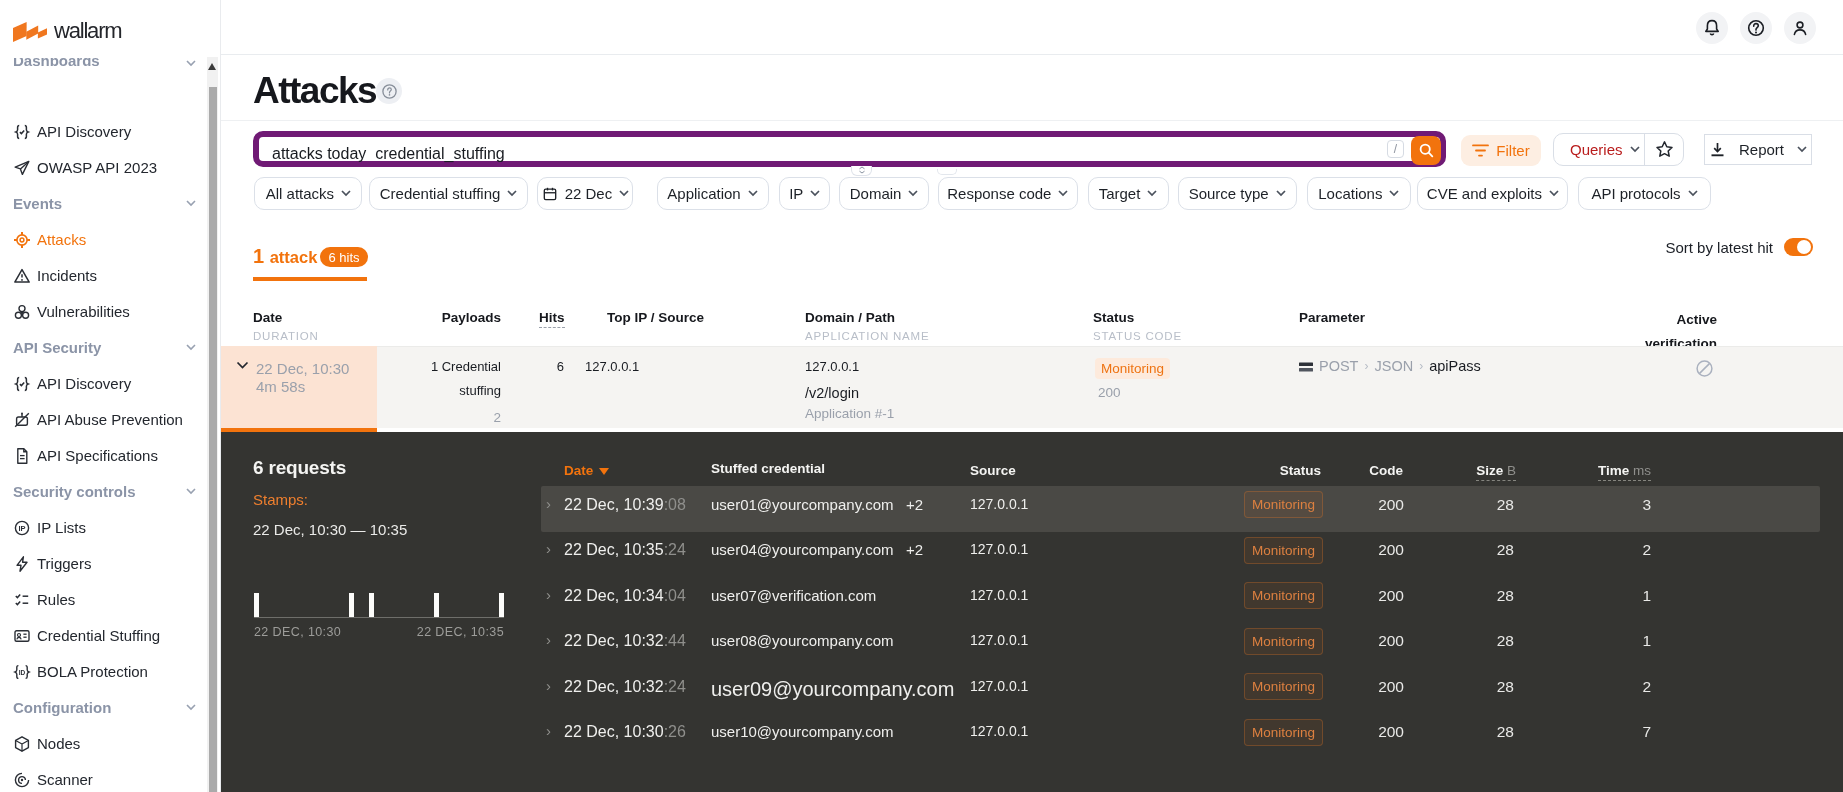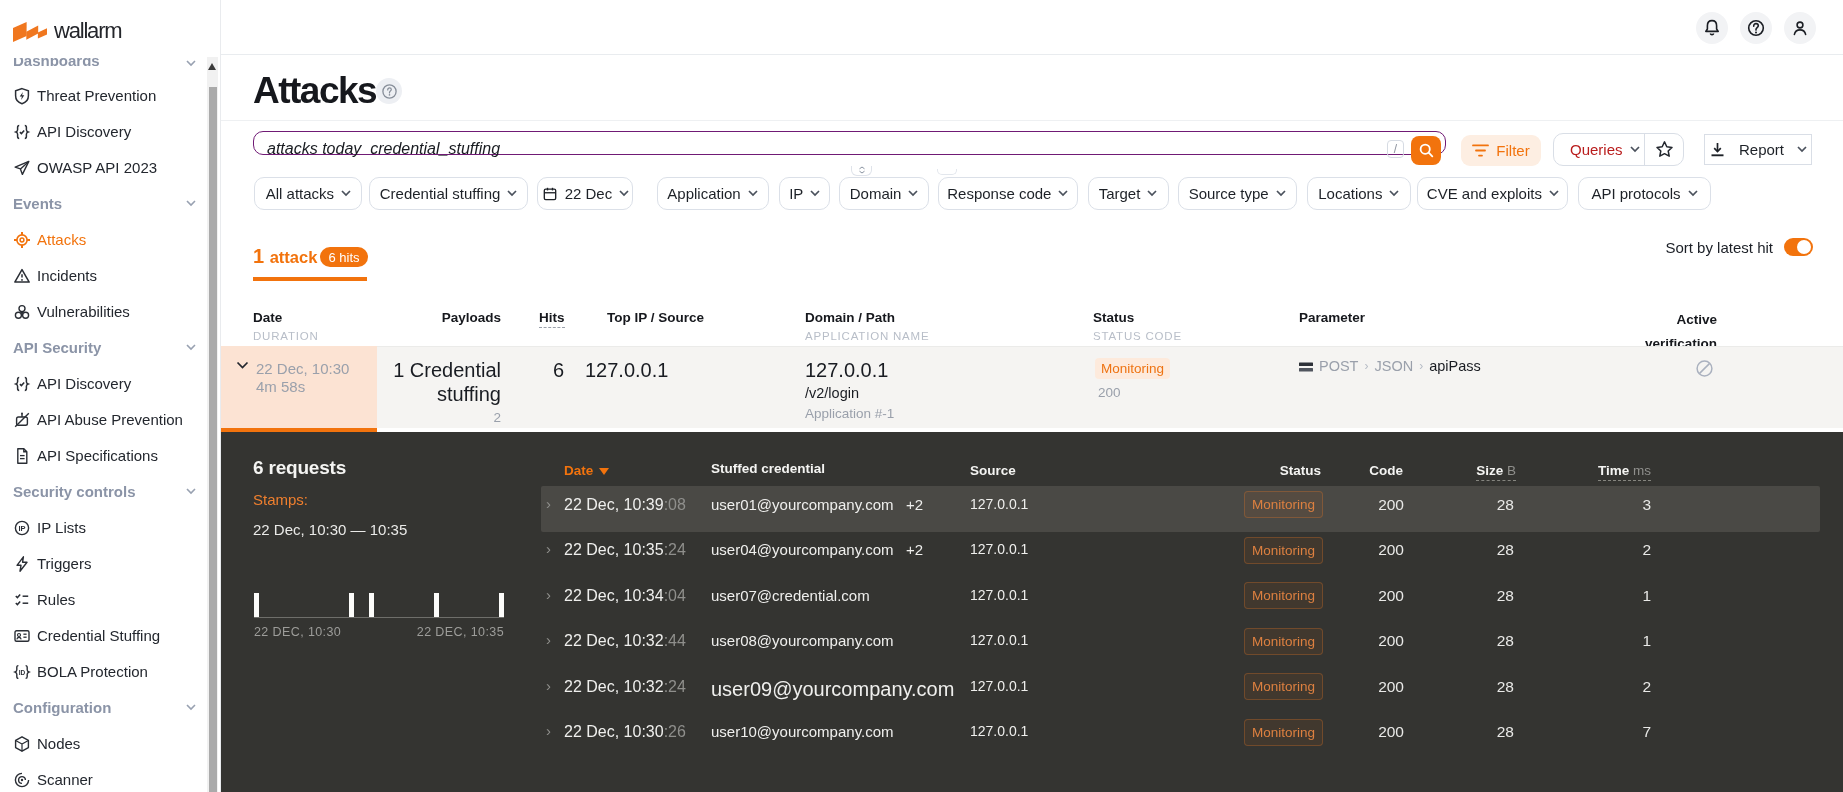--- a/index.html
+++ b/index.html
@@ -28,22 +28,22 @@
 
 #main { position:absolute; left:221px; top:0; width:1622px; height:792px; background:#fff; }
 #hdr { position:absolute; left:0; top:0; width:1622px; height:55px; border-bottom:1px solid #e9ecef; background:#fff; }
 .hic { position:absolute; top:12px; width:32px; height:32px; border-radius:50%; background:#f2f3f5;
   display:flex; align-items:center; justify-content:center; }
 #h1 { position:absolute; left:32px; top:70px; font-size:37px; font-weight:700; color:#16181d; letter-spacing:-1.5px; }
 #qbadge { position:absolute; left:155px; top:78px; width:26px; height:26px; border-radius:50%;
   background:#edeff3; display:flex; align-items:center; justify-content:center; }
 #divider { position:absolute; left:0; top:120px; width:1622px; height:1px; background:#eef0f2; }
 
-#searchbox { position:absolute; left:32px; top:131px; width:1193px; height:24px;
-  border:1px solid #701a75; border-radius:10px; background:#fff;font-style:italic; }
+#searchbox { position:absolute; left:32px; top:131px; width:1193px; height:36px;
+  border:6px solid #701a75; border-radius:10px; background:#fff; }
 #searchbox .txt { position:absolute; left:13px; top:8px; font-size:16px; color:#181b20; }
 #slash { position:absolute; left:1166px; top:140px; width:17px; height:18px; border:1px solid #d6dbe3;
   border-radius:4px; color:#8d939e; font-size:12px; display:flex; align-items:center; justify-content:center; }
 #sbtn { position:absolute; left:1190px; top:136px; width:30px; height:29px; border-radius:8px;
   background:#f2730d; display:flex; align-items:center; justify-content:center; }
 #fbtn { position:absolute; left:1240px; top:135px; width:80px; height:31px; border-radius:9px;
   background:#fdeee2; display:flex; align-items:center; justify-content:center; gap:7px;
   color:#f2730d; font-size:15px; }
 #qbtn { position:absolute; left:1332px; top:133px; width:131px; height:33px; border:1px solid #d9dee6;
   border-radius:10px; display:flex; align-items:center; }
@@ -74,21 +74,21 @@
 
 
 .th { position:absolute; top:310px; font-size:13.5px; font-weight:700; color:#16181d; }
 .th2 { position:absolute; top:330px; font-size:11.5px; letter-spacing:0.8px; color:#b8bec8; }
 .hits-u { border-bottom:1px dashed #9aa0aa; padding-bottom:2px; }
 
 
 #rowbg { position:absolute; left:156px; top:346px; width:1466px; height:82px; background:#f5f4f2; border-top:1px solid #ebebe9;}
 #datecell { position:absolute; left:0; top:346px; width:156px; height:82px; background:#fce3d3; }
 #orangebar { position:absolute; left:0; top:428px; width:156px; height:4px; background:#f2730d; }
-.rcell { position:absolute; font-size:20px; color:#191c22; }
+.rcell { position:absolute; font-size:13px; color:#191c22; }
 .rgray { position:absolute; color:#9aa0ab; }
 
 
 #dark { position:absolute; left:0; top:432px; width:1622px; height:360px; background:#343431; color:#eaeae8; }
 #dark .d { position:absolute; }
 #hl { position:absolute; left:320px; top:54px; width:1279px; height:46px; background:#4a4945; border-radius:2px; }
 .dth { font-size:13.5px; font-weight:700; color:#f4f4f2; }
 .dashu { border-bottom:1px dashed #85857f; padding-bottom:2px; }
 .mon { position:absolute; width:79px; height:27px; border-radius:4px; border:1px solid rgba(230,120,40,.30);
   background:rgba(242,115,20,.07); color:#dd8040; font-size:13.5px;
@@ -108,24 +108,20 @@
       <path d="M0,7 L13.6,1 L13.6,15 L0,21 Z" fill="#f0771f"></path>
       <path d="M13.3,10.8 L25.2,4.4 L25.2,12.6 L13.3,18.8 Z" fill="#f0771f"></path>
       <path d="M24.9,11.6 L34,7.2 L34,13.4 L24.9,17.6 Z" fill="#f0771f"></path>
     </svg>
     <span>wallarm</span>
   </div>
   <nav id="nav">
 <div class="sec" style="top:-16.0px">Dashboards<svg style="position:absolute;left:186px;top:17.5px" width="10" height="7" viewBox="0 0 10 7">
             <path d="M1,1 L5,5 L9,1" fill="none" stroke="#98a1b1" stroke-width="1.6"></path>
           </svg></div>
-<div class="it" style="top:19.5px"><svg class="ic" viewBox="0 0 18 18">
-            <path d="M9,1.6 L15.4,3.9 V8.8 C15.4,12.8 12.8,15.6 9,16.7 C5.2,15.6 2.6,12.8 2.6,8.8 V3.9 Z" fill="none" stroke="#2a2e35" stroke-width="1.5"></path>
-            <path d="M9.9,5 L6.7,9.6 H8.9 L8.1,12.9 L11.3,8.3 H9.1 Z" fill="#2a2e35"></path>
-          </svg>Threat Prevention</div>
 <div class="it" style="top:55.5px"><svg class="ic" viewBox="0 0 18 18">
             <path d="M6.2,2.6 C4.9,2.6 4.6,3.3 4.6,4.5 V6.7 C4.6,7.9 4,8.6 2.9,9 C4,9.4 4.6,10.1 4.6,11.3 V13.5 C4.6,14.7 4.9,15.4 6.2,15.4" fill="none" stroke="#2a2e35" stroke-width="1.5"></path>
             <path d="M11.8,2.6 C13.1,2.6 13.4,3.3 13.4,4.5 V6.7 C13.4,7.9 14,8.6 15.1,9 C14,9.4 13.4,10.1 13.4,11.3 V13.5 C13.4,14.7 13.1,15.4 11.8,15.4" fill="none" stroke="#2a2e35" stroke-width="1.5"></path>
             <path d="M6.9,9.1 L8.4,10.6 L11.2,7.4" fill="none" stroke="#2a2e35" stroke-width="1.5"></path>
           </svg>API Discovery</div>
 <div class="it" style="top:91.5px"><svg class="ic" viewBox="0 0 18 18">
             <path d="M15.8,2.4 L2.2,8.2 L7.4,9.9 L9.4,15.4 L15.8,2.4 Z" fill="none" stroke="#2a2e35" stroke-width="1.4" stroke-linejoin="round"></path>
             <path d="M15.8,2.4 L7.4,9.9" fill="none" stroke="#2a2e35" stroke-width="1.4"></path>
           </svg>OWASP API 2023</div>
 <div class="sec" style="top:127.5px">Events<svg style="position:absolute;left:186px;top:14.5px" width="10" height="7" viewBox="0 0 10 7">
@@ -474,21 +470,21 @@
 <div class="d dwhite" style="left:343px;top:109.3px">22 Dec, 10:35<span class="dgray">:24</span></div>
 <div class="d dwhite" style="left:490px;top:109.3px;font-size:15px">user04@yourcompany.com</div>
 <div class="d dwhite" style="left:685px;top:109.3px;font-size:15px">+2</div>
 <div class="d dwhite" style="left:749px;top:109.3px;font-size:14px">127.0.0.1</div>
 <div class="mon" style="left:1023px;top:104.8px">Monitoring</div>
 <div class="rnum" style="left:1083px;top:109.3px">200</div>
 <div class="rnum" style="left:1193px;top:109.3px">28</div>
 <div class="rnum" style="left:1330px;top:109.3px">2</div>
 <div class="d dgray" style="left:325px;top:153.8px;font-size:15px">›</div>
 <div class="d dwhite" style="left:343px;top:154.8px">22 Dec, 10:34<span class="dgray">:04</span></div>
-<div class="d dwhite" style="left:490px;top:154.8px;font-size:15px">user07@credential.com</div>
+<div class="d dwhite" style="left:490px;top:154.8px;font-size:15px">user07@verification.com</div>
 <div class="d dwhite" style="left:749px;top:154.8px;font-size:14px">127.0.0.1</div>
 <div class="mon" style="left:1023px;top:150.3px">Monitoring</div>
 <div class="rnum" style="left:1083px;top:154.8px">200</div>
 <div class="rnum" style="left:1193px;top:154.8px">28</div>
 <div class="rnum" style="left:1330px;top:154.8px">1</div>
 <div class="d dgray" style="left:325px;top:199.3px;font-size:15px">›</div>
 <div class="d dwhite" style="left:343px;top:200.3px">22 Dec, 10:32<span class="dgray">:44</span></div>
 <div class="d dwhite" style="left:490px;top:200.3px;font-size:15px">user08@yourcompany.com</div>
 <div class="d dwhite" style="left:749px;top:200.3px;font-size:14px">127.0.0.1</div>
 <div class="mon" style="left:1023px;top:195.8px">Monitoring</div>

